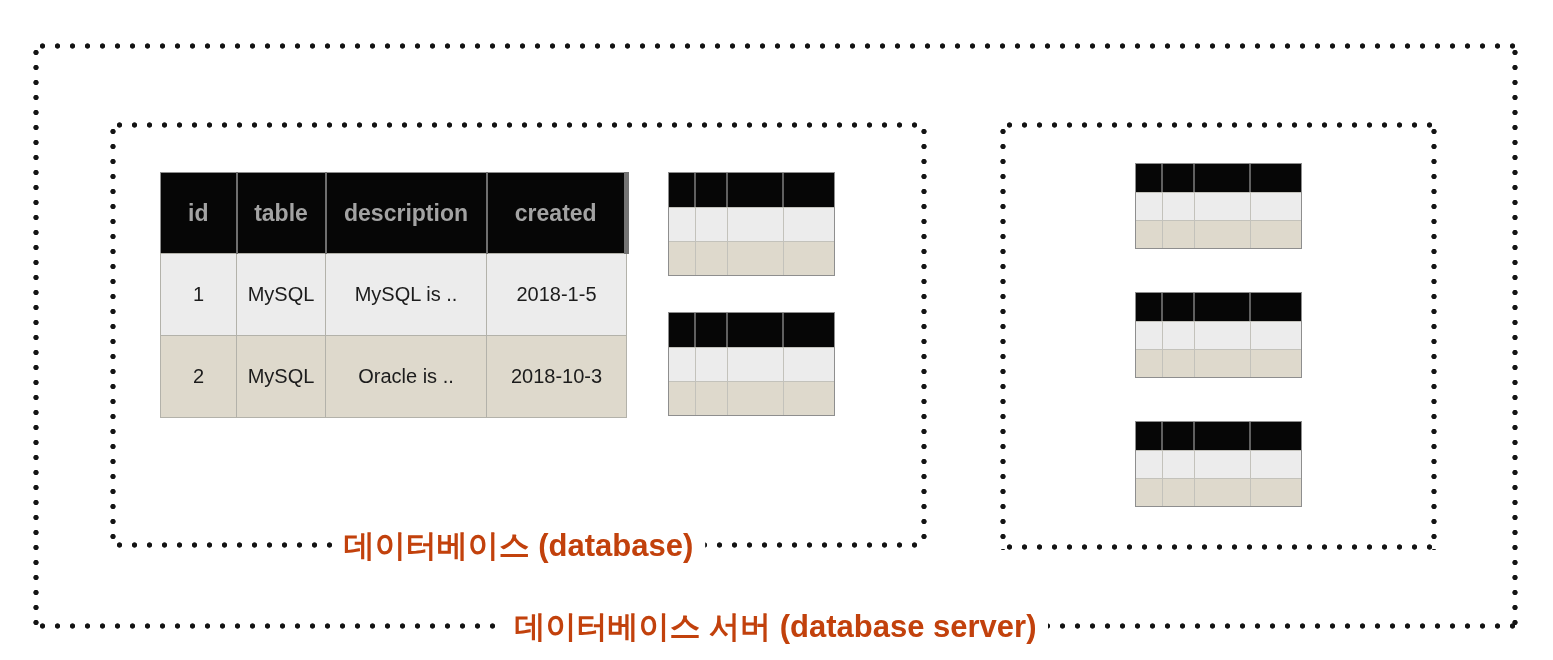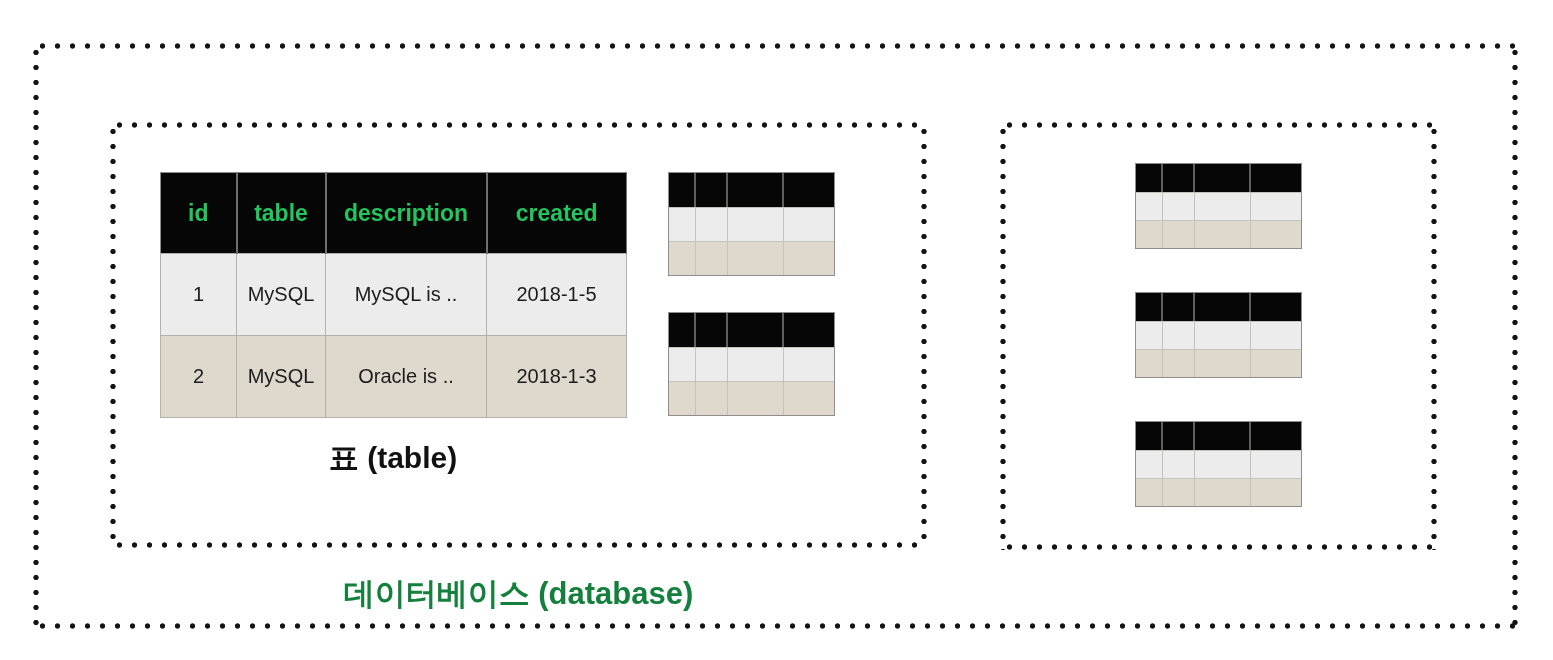--- a/index.html
+++ b/index.html
@@ -17,29 +17,29 @@
         background-image:radial-gradient(circle,#141414 2.3px,transparent 3px);
         background-size:6px 15px; background-repeat:repeat-y; background-position:center 2px; }
   .dy.left { left:0; } .dy.right { right:0; }
 
   .outer-box { left:33px; top:43px; width:1485px; height:586px; }
   .db-box    { left:77px; top:79px; width:817px; height:426px; }
   .right-box { left:967px; top:79px; width:437px; height:428px; }
 
   .box-label { position:absolute; left:50%; top:100%; transform:translate(-50%,-54%);
                background:#ffffff; padding:0 12px; white-space:nowrap;
-               font-size:31px; font-weight:700; color:#15803d;margin-top:48px; }
+               font-size:31px; font-weight:700; color:#c2410c; }
 
   
   .table-wrap { position:absolute; left:50px; top:50px; width:466px; }
   table.db-table { border-collapse:collapse; table-layout:fixed; width:466px;
                    border:1px solid #8e8e8e; }
-  .db-table th { background:#060606; color:#22c55e; font-size:23px; font-weight:700;
+  .db-table th { background:#060606; color:#a3a3a3; font-size:23px; font-weight:700;
                  height:80px; border-right:2px solid #6e6e6e; padding:0; }
-  .db-table th.last { border-right:1px solid #737373; }
+  .db-table th.last { border-right:5px solid #737373; }
   .db-table td { height:81px; text-align:center; vertical-align:middle; font-size:20px;
                  color:#1c1c1c; border:1px solid #b3b2aa; padding:0; }
   tr.row-light td { background:#ececec; }
   tr.row-beige td { background:#ded9cc; }
   .table-caption { margin-top:20px; width:466px; text-align:center;
                    font-size:30px; font-weight:700; color:#111111; }
 
   
   .mini-group { position:absolute; display:flex; flex-direction:column; }
   .mini-group-left  { left:558px; top:50px; gap:36px; }
@@ -92,25 +92,24 @@
           <tr class="row-light">
             <td>1</td>
             <td>MySQL</td>
             <td>MySQL is ..</td>
             <td>2018-1-5</td>
           </tr>
           <tr class="row-beige">
             <td>2</td>
             <td>MySQL</td>
             <td>Oracle is ..</td>
-            <td>2018-1-3</td>
+            <td>2018-10-3</td>
           </tr>
         </tbody>
           </table>
-        <div class="table-caption">표 (table)</div>
       </div>
 
       <div class="mini-group mini-group-left">
           <div class="mini-table">
             <div class="mini-row mini-head">
               <div class="mini-cell c0"></div>
               <div class="mini-cell c1"></div>
               <div class="mini-cell c2"></div>
               <div class="mini-cell c3"></div>
             </div>
@@ -215,15 +214,16 @@
             <div class="mini-row mini-beige">
               <div class="mini-cell c0"></div>
               <div class="mini-cell c1"></div>
               <div class="mini-cell c2"></div>
               <div class="mini-cell c3"></div>
             </div>
           </div>
         </div>
     </div>
 
+    <div class="box-label">데이터베이스 서버 (database server)</div>
   </div>
 
 </div>
 
 </body></html>

